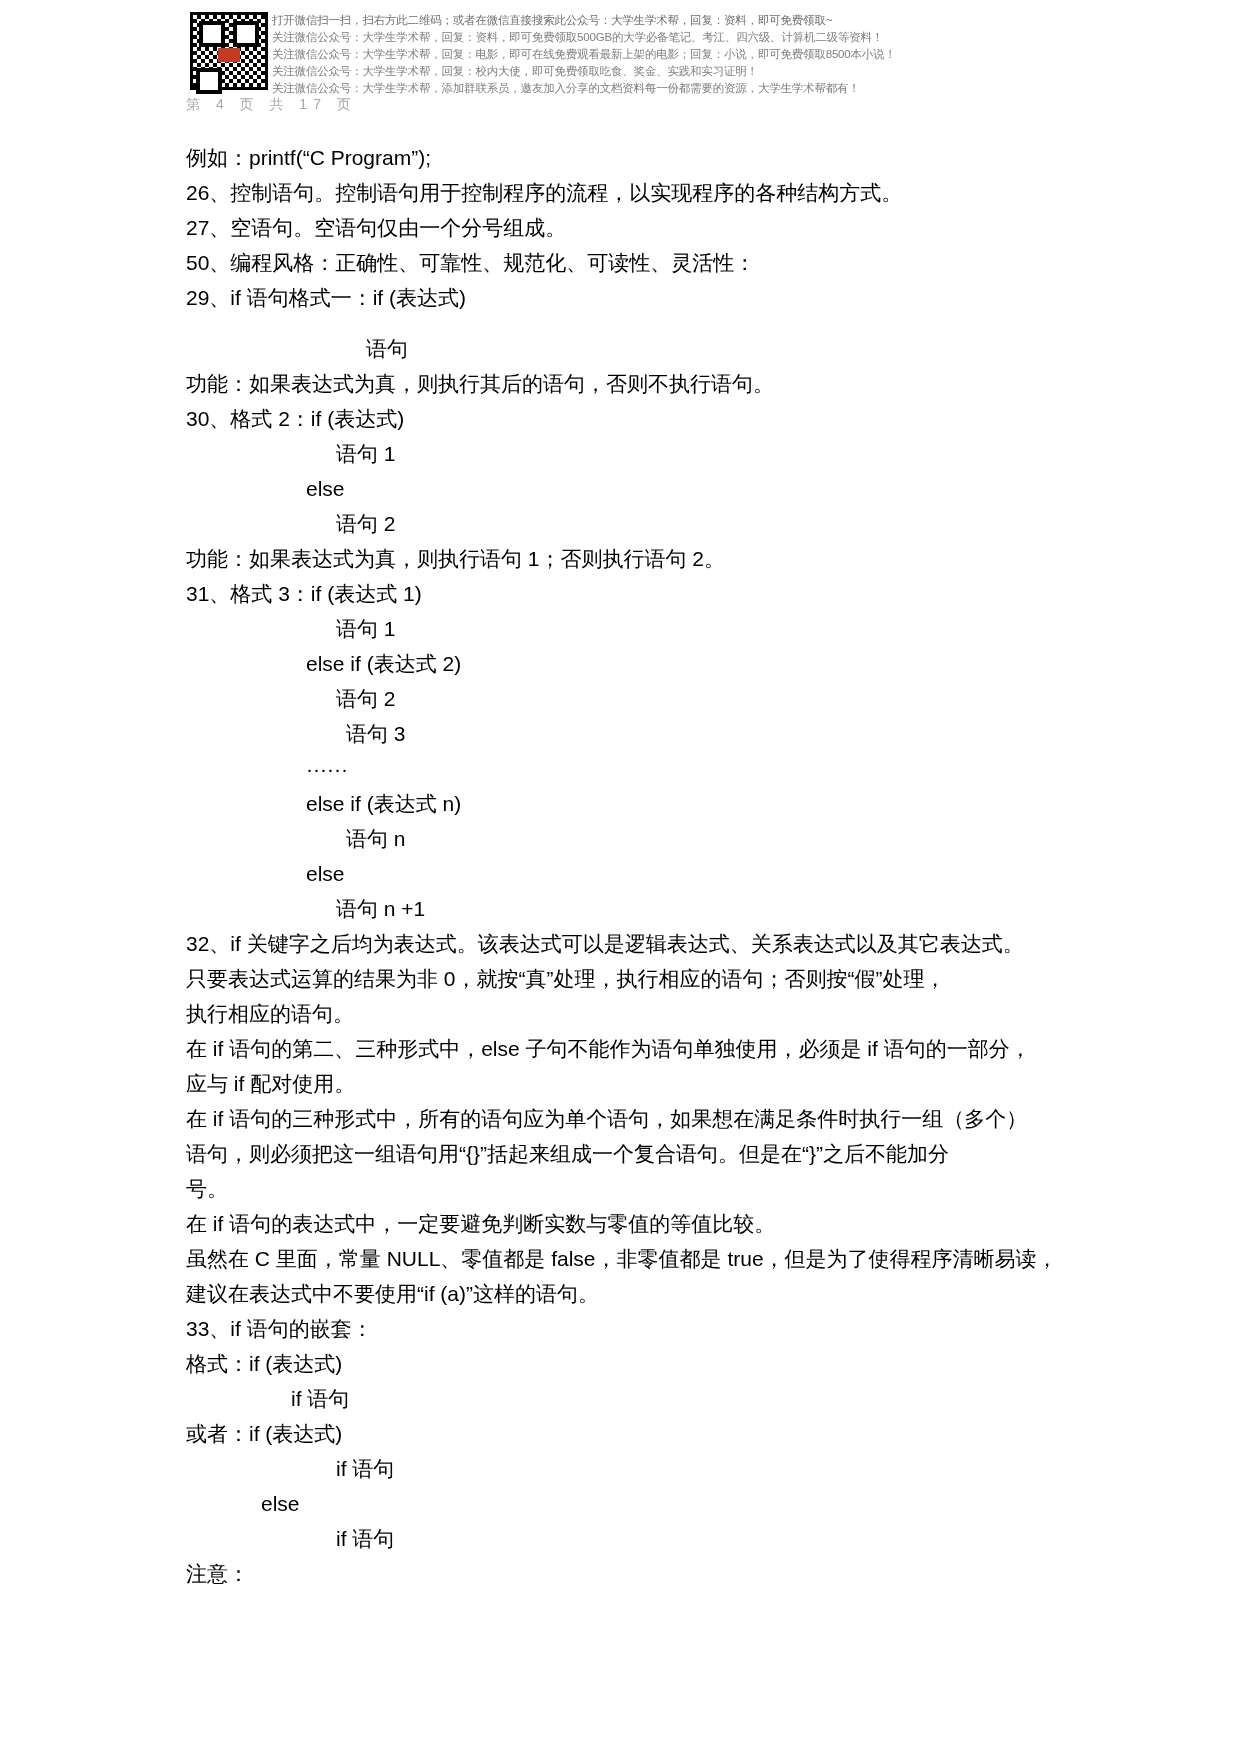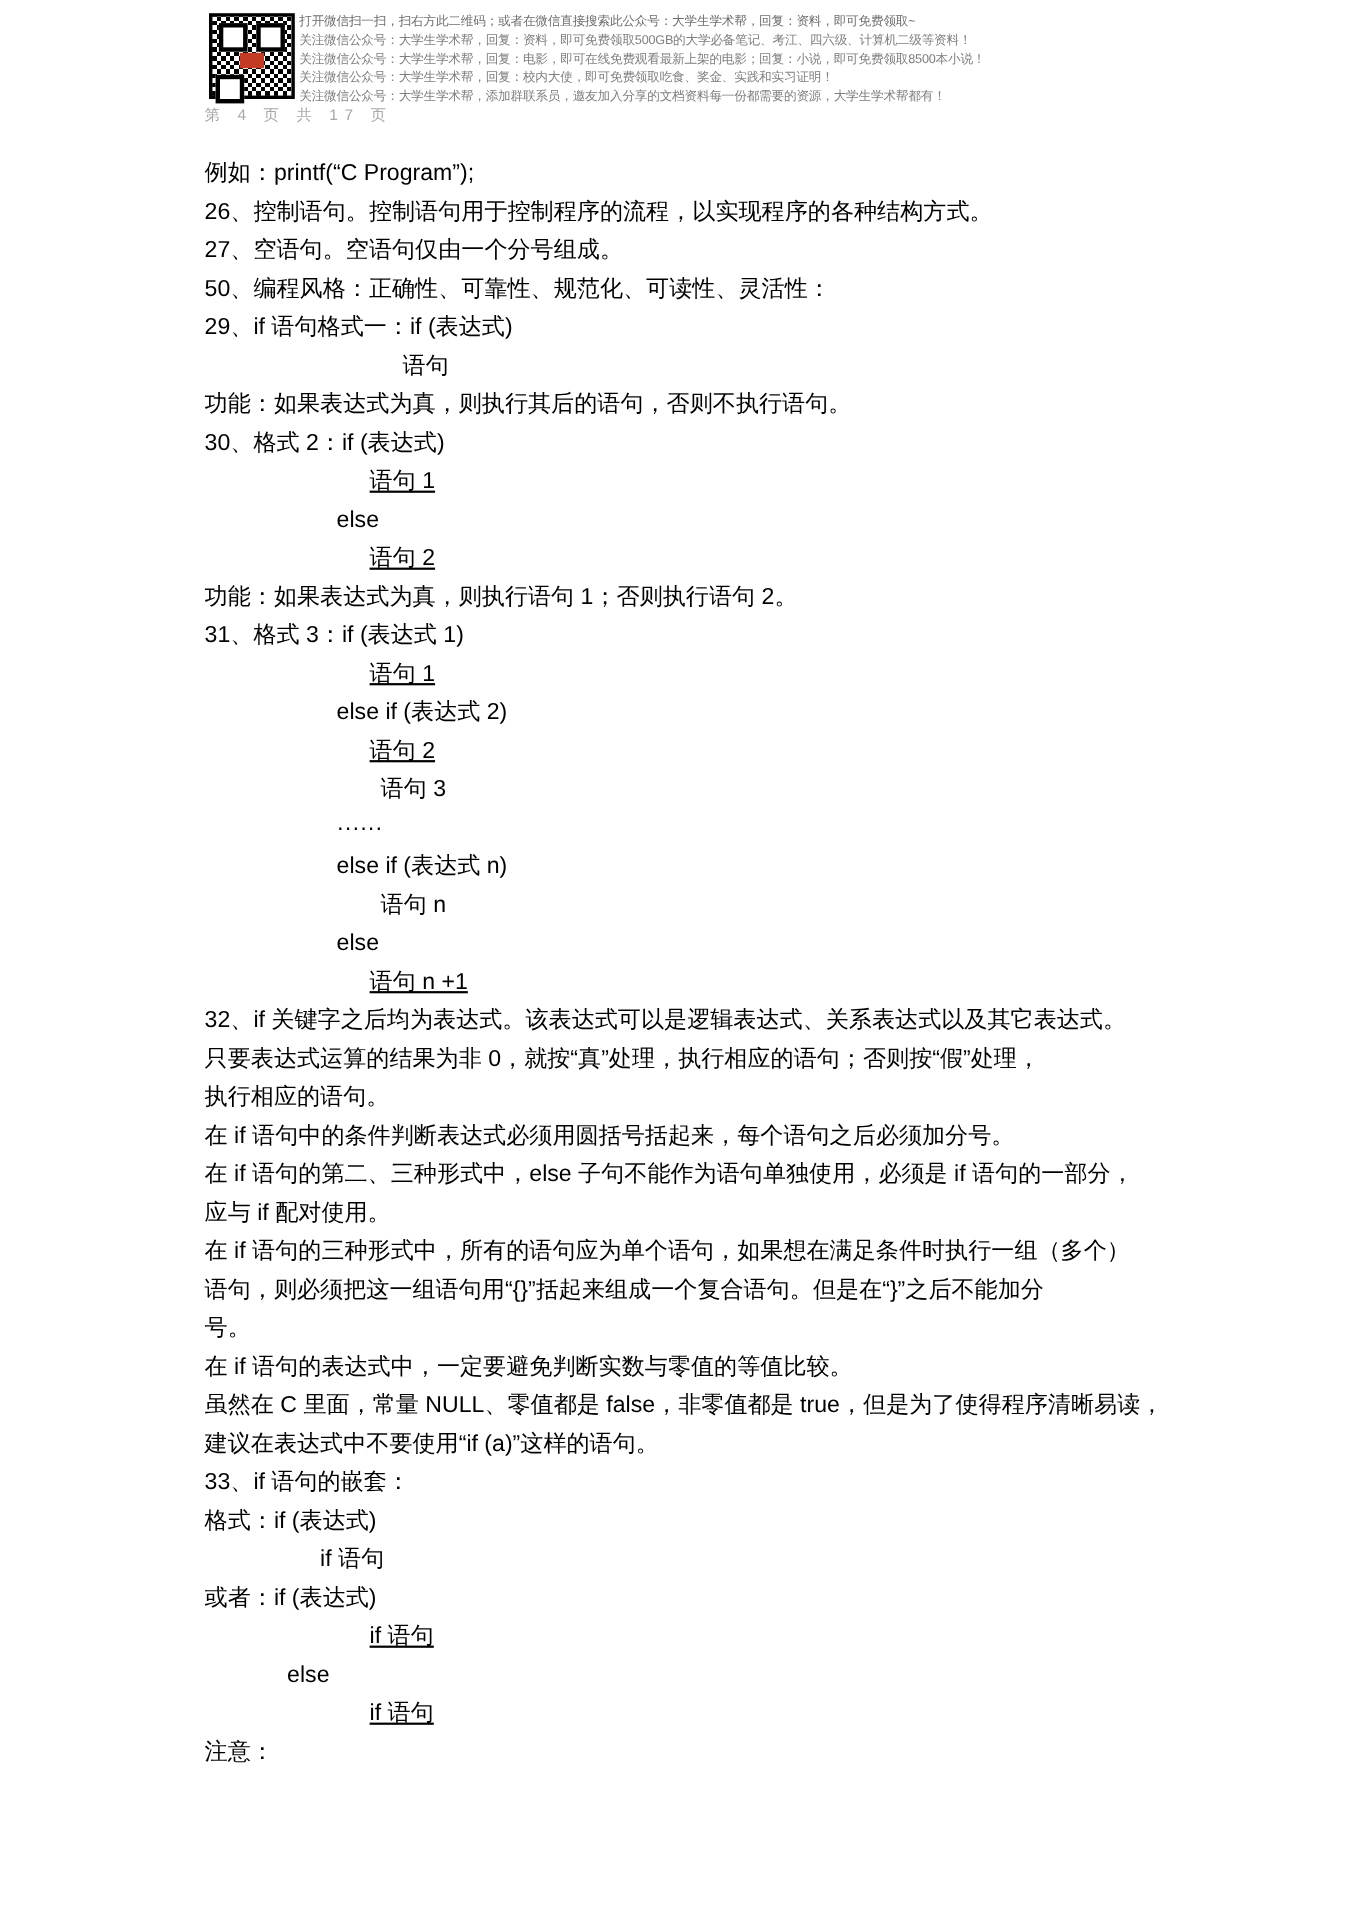--- a/index.html
+++ b/index.html
@@ -114,22 +114,22 @@
     line-height: 35px;
     color: #000;
   }
   .ln {
     white-space: pre-wrap;
     margin: 0;
     padding: 0;
   }
   .i1  { padding-left: 14px; }
   .i2  { padding-left: 120px; }
-  .i3  { padding-left: 150px; text-decoration: underline; }
-  .i4  { padding-left: 180px; }
+  .i3  { padding-left: 150px; }
+  .i4  { padding-left: 180px; margin-top: 16px; }
   .i6  { padding-left: 160px; }
   .i8  { padding-left: 75px; }
   .i10 { padding-left: 105px; }
 </style>
 </head>
 <body>
 
 <div class="page">
 
   <div class="promo">
@@ -166,21 +166,20 @@
       <p class="ln i3">语句 2</p>
       <p class="ln i6">语句 3</p>
       <p class="ln i2">······</p>
       <p class="ln i2">else if (表达式 n)</p>
       <p class="ln i6">语句 n</p>
       <p class="ln i2">else</p>
       <p class="ln i3">语句 n +1</p>
       <p class="ln i0">32、if 关键字之后均为表达式。该表达式可以是逻辑表达式、关系表达式以及其它表达式。</p>
       <p class="ln i0">只要表达式运算的结果为非 0，就按“真”处理，执行相应的语句；否则按“假”处理，</p>
       <p class="ln i0">执行相应的语句。</p>
-      <p class="ln i0">在 if 语句中的条件判断表达式必须用圆括号括起来，每个语句之后必须加分号。</p>
       <p class="ln i0">在 if 语句的第二、三种形式中，else 子句不能作为语句单独使用，必须是 if 语句的一部分，</p>
       <p class="ln i0">应与 if 配对使用。</p>
       <p class="ln i0">在 if 语句的三种形式中，所有的语句应为单个语句，如果想在满足条件时执行一组（多个）</p>
       <p class="ln i0">语句，则必须把这一组语句用“{}”括起来组成一个复合语句。但是在“}”之后不能加分</p>
       <p class="ln i0">号。</p>
       <p class="ln i0">在 if 语句的表达式中，一定要避免判断实数与零值的等值比较。</p>
       <p class="ln i0">虽然在 C 里面，常量 NULL、零值都是 false，非零值都是 true，但是为了使得程序清晰易读，</p>
       <p class="ln i0">建议在表达式中不要使用“if (a)”这样的语句。</p>
       <p class="ln i0">33、if 语句的嵌套：</p>
       <p class="ln i0">格式：if (表达式)</p>

